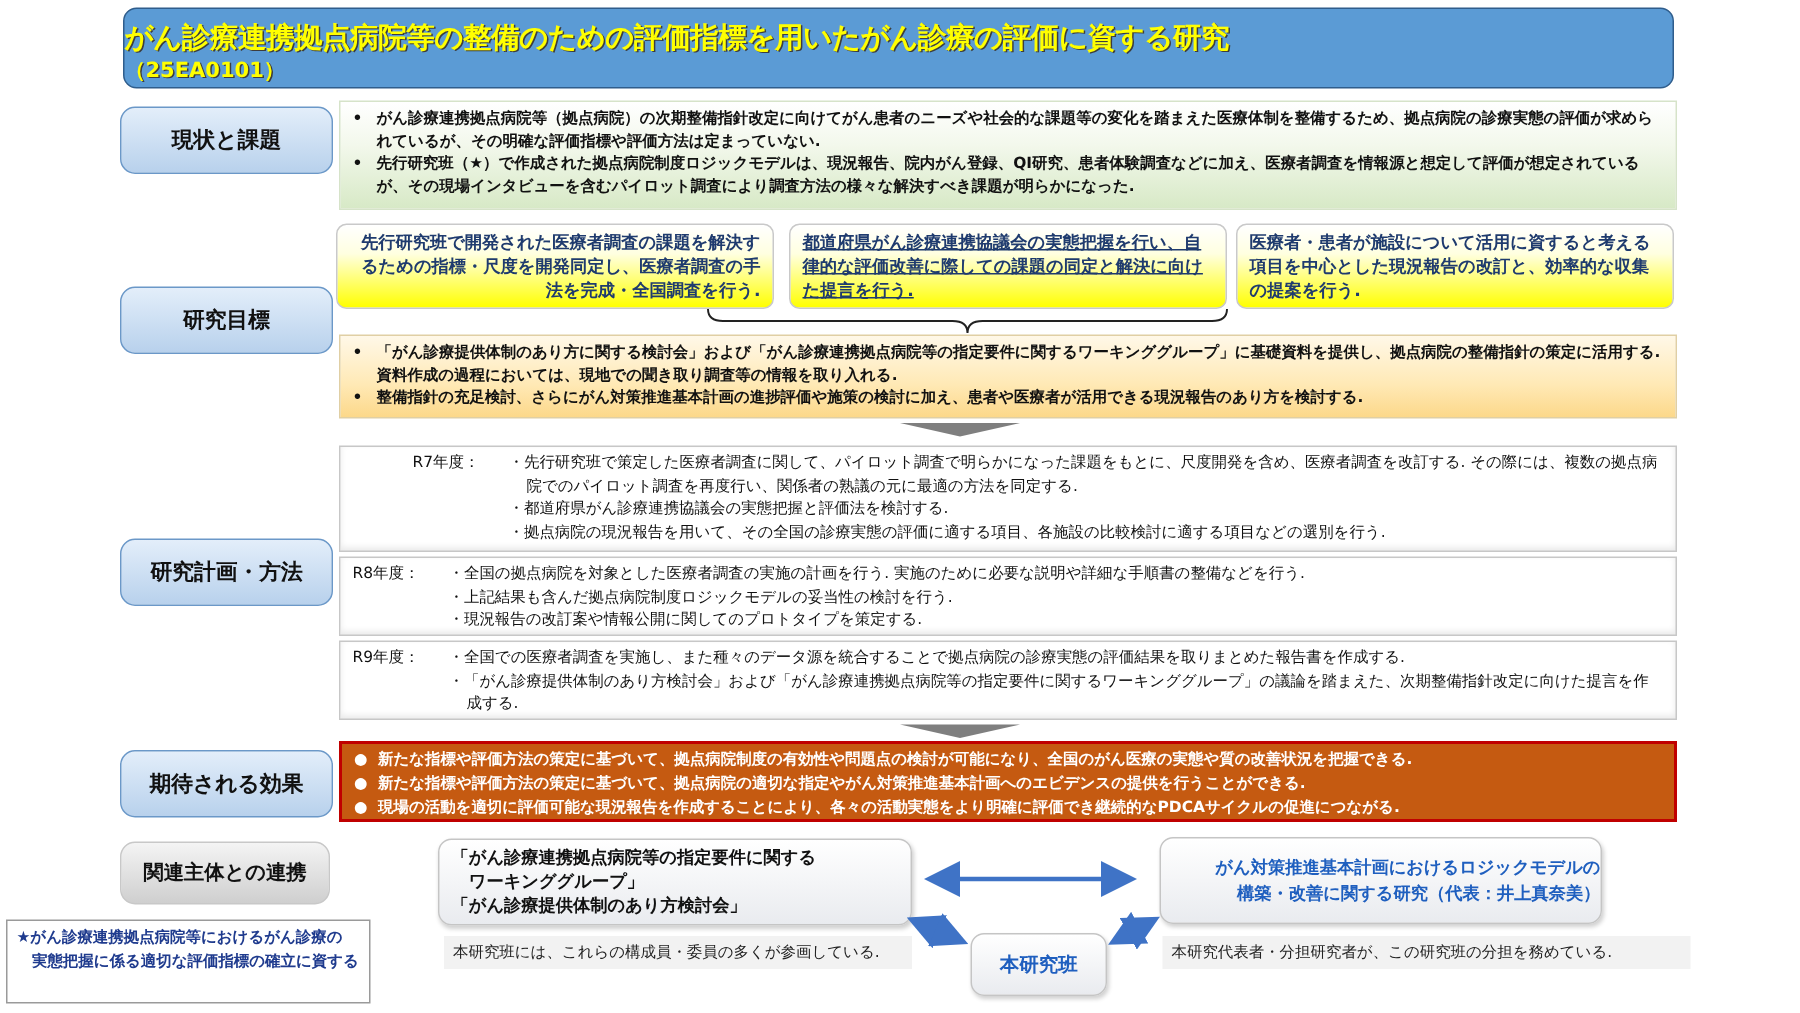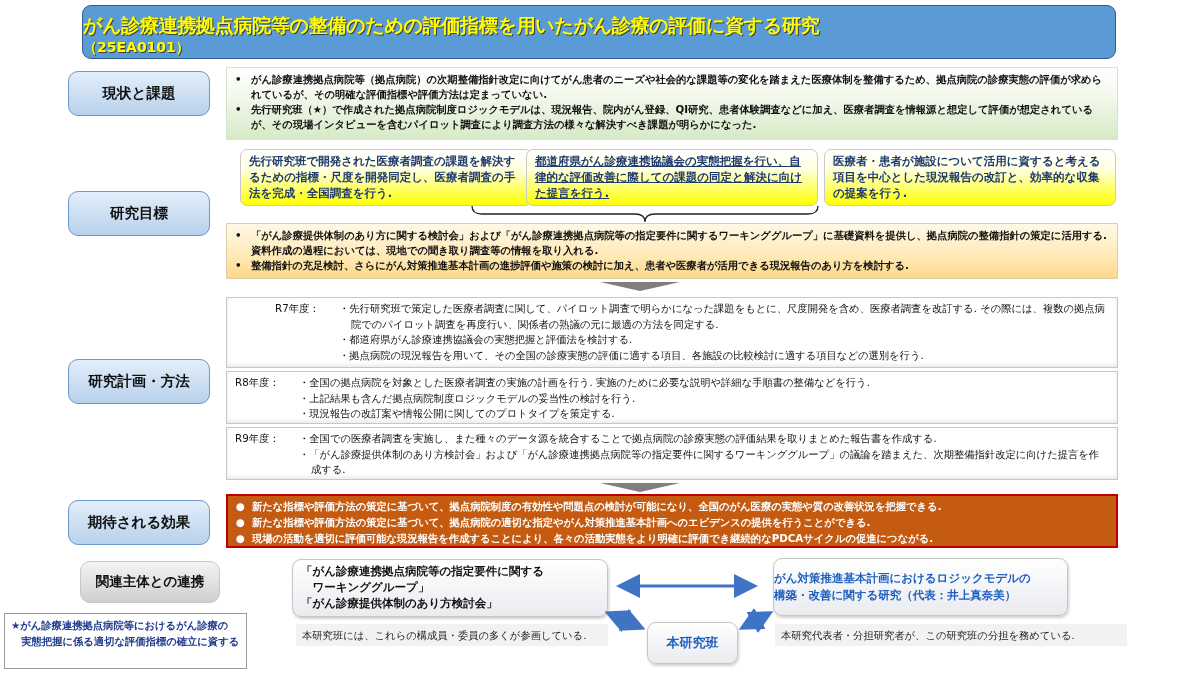--- a/index.html
+++ b/index.html
@@ -9,21 +9,21 @@
   .title-box {
     position: absolute; left: 82px; top: 5px; width: 1034px; height: 54px;
     background: #5b9bd5; border: 1.5px solid #2f5d8c; border-radius: 9px;
     text-align: left; color: #ffff00;
     text-shadow: 1px 1px 0 #3d3d3d;
   }
   .title-main { font-size: 19px; font-weight: bold; line-height: 26px; margin-top: 6px; letter-spacing: -0.3px; }
   .title-sub { font-size: 14px; font-weight: bold; line-height: 18px; }
 
   .label-box {
-    position: absolute; left: 68px; width: 142px; height: 45px;
+    position: absolute; left: 80px; width: 142px; height: 45px;
     border: 1.5px solid #6b98c8; border-radius: 10px;
     background: linear-gradient(#e3eefa, #b8d1ec);
     display: flex; align-items: center; justify-content: center;
     font-size: 14.5px; font-weight: bold; color: #111;
   }
   .label-box.gray {
     border: 1px solid #c8c8c8;
     background: linear-gradient(#f4f4f4, #cfcfcf);
     font-size: 13.5px;
   }
@@ -73,21 +73,21 @@
     color: #ffffff; font-weight: bold; padding: 2px 10px 2px 8px; font-size: 10.3px; line-height: 16px;
   }
   .effect-box .dot { width: 16px; flex: 0 0 16px; }
 
   .rel-box {
     position: absolute; border: 1px solid #c5c5c5; border-radius: 9px;
     background: linear-gradient(#ffffff, #e9ebef);
     box-shadow: 1px 2px 3px #d0d0d0; font-weight: bold;
   }
   .rel-left { left: 292px; top: 559px; width: 316px; height: 58px; font-size: 11.5px; line-height: 16px; padding: 3px 8px; color: #111; }
-  .rel-right { left: 773px; top: 558px; width: 295px; height: 58px; font-size: 11.5px; line-height: 17px; color: #1f5fbf; text-align: left; padding-top: 11px; }
+  .rel-right { left: 773px; top: 558px; width: 295px; height: 58px; font-size: 11.5px; line-height: 17px; color: #1f5fbf; text-align: right; padding-top: 11px; }
   .rel-center { left: 647px; top: 622px; width: 91px; height: 42px; font-size: 13px; color: #1f5fbf; display: flex; align-items: center; justify-content: center; }
 
   .note { position: absolute; background: #f2f2f2; font-size: 10.3px; line-height: 18px; padding: 2px 6px; color: #222; }
   .note-left { left: 296px; top: 624px; width: 312px; }
   .note-right { left: 775px; top: 624px; width: 352px; }
 
   .star-box {
     position: absolute; left: 4px; top: 613px; width: 243px; height: 56px;
     border: 1px solid #9a9a9a; background: #ffffff;
     font-size: 10.3px; line-height: 16px; font-weight: bold; color: #1f3b8e; padding: 3px 6px;
@@ -109,21 +109,21 @@
     <span class="dot">•</span>
     <span class="txt">がん診療連携拠点病院等（拠点病院）の次期整備指針改定に向けてがん患者のニーズや社会的な課題等の変化を踏まえた医療体制を整備するため、拠点病院の診療実態の評価が求められているが、その明確な評価指標や評価方法は定まっていない.</span>
   </div>
   <div class="bullet-item">
     <span class="dot">•</span>
     <span class="txt">先行研究班（★）で作成された拠点病院制度ロジックモデルは、現況報告、院内がん登録、QI研究、患者体験調査などに加え、医療者調査を情報源と想定して評価が想定されているが、その現場インタビューを含むパイロット調査により調査方法の様々な解決すべき課題が明らかになった.</span>
   </div>
 </div>
 
 <div class="label-box" style="top:191px;">研究目標</div>
-<div class="goal-card" style="left:240px;width:292px;">先行研究班で開発された医療者調査の課題を解決するための指標・尺度を開発同定し、医療者調査の手法を完成・全国調査を行う.</div>
+<div class="goal-card" style="left:224px;width:292px;text-align:right;">先行研究班で開発された医療者調査の課題を解決するための指標・尺度を開発同定し、医療者調査の手法を完成・全国調査を行う.</div>
 <div class="goal-card" style="left:526px;width:292px;text-decoration:underline;">都道府県がん診療連携協議会の実態把握を行い、自律的な評価改善に際しての課題の同定と解決に向けた提言を行う.</div>
 <div class="goal-card" style="left:824px;width:292px;">医療者・患者が施設について活用に資すると考える項目を中心とした現況報告の改訂と、効率的な収集の提案を行う.</div>
 
 <svg class="brace" viewBox="0 0 350 18" width="350" height="18">
   <path d="M2 1 Q2 9 12 9 L165 9 Q175 9 175 17 Q175 9 185 9 L338 9 Q348 9 348 1" fill="none" stroke="#222" stroke-width="1.3"></path>
 </svg>
 
 <div class="content-box orange-box">
   <div class="bullet-item">
     <span class="dot">•</span>

